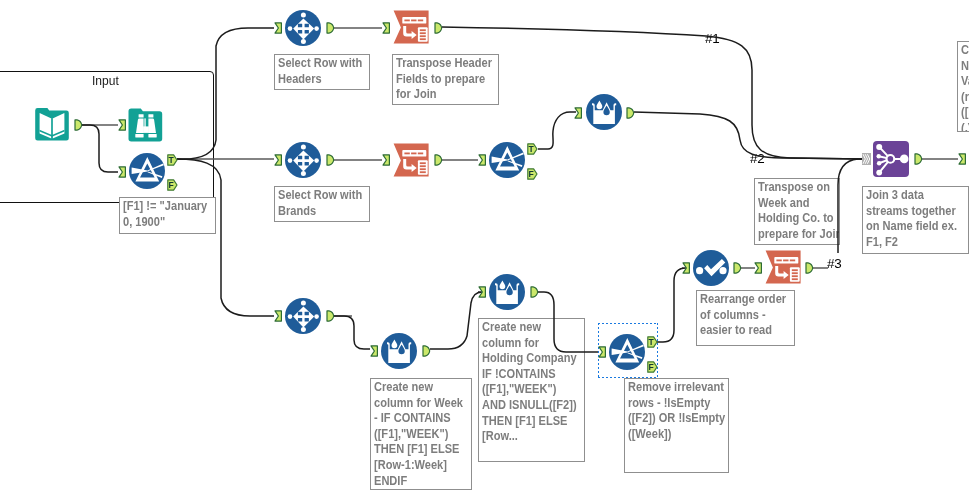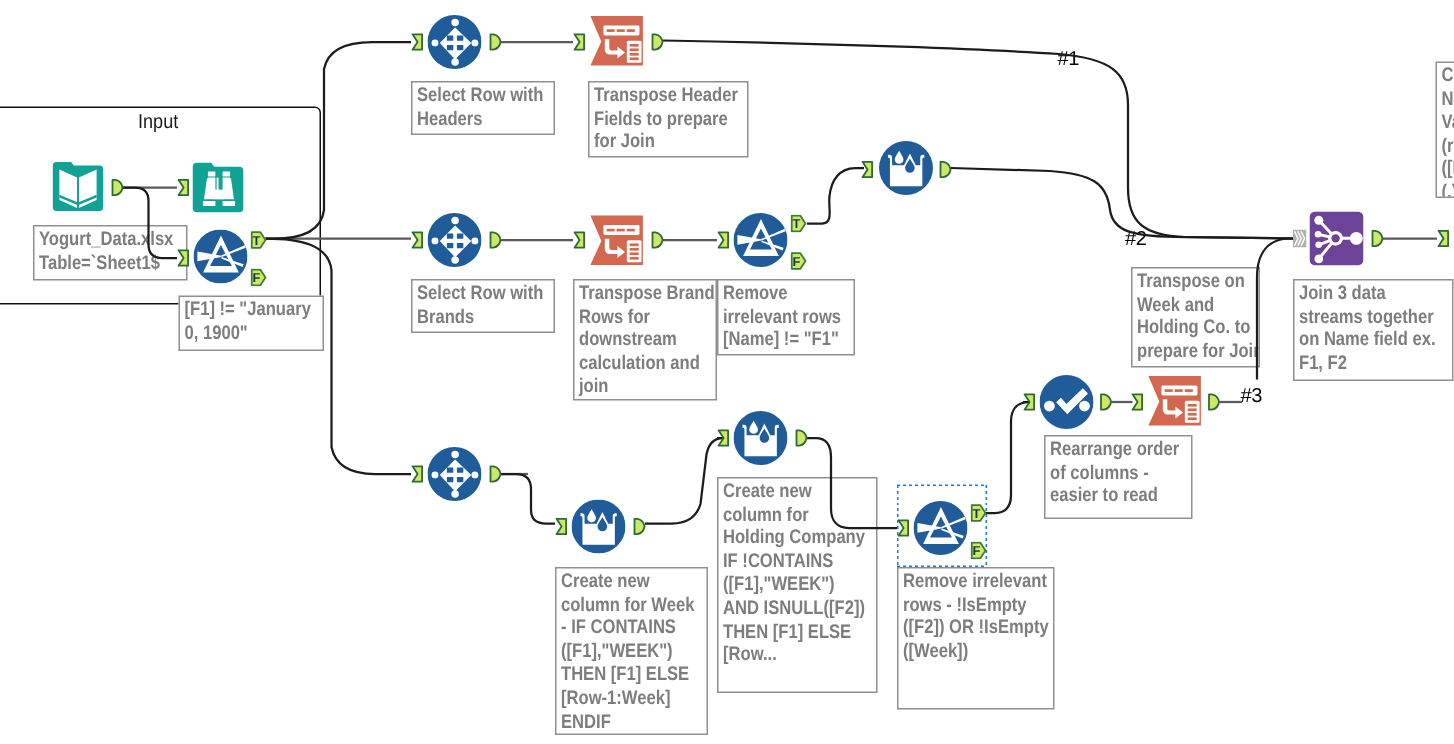--- a/index.html
+++ b/index.html
@@ -175,55 +175,45 @@
 <path d="M21.9 17.9 L28.2 17.9"></path>
 </g>
 <circle cx="6.2" cy="5.9" r="3.0" fill="#fff"></circle>
 <circle cx="5.7" cy="15.2" r="2.2" fill="#fff"></circle>
 <circle cx="6.1" cy="22.2" r="2.2" fill="#fff"></circle>
 <circle cx="6.2" cy="31.6" r="2.9" fill="#fff"></circle>
 <circle cx="31.2" cy="17.9" r="4.3" fill="#fff"></circle>
 <circle cx="17.4" cy="17.9" r="4.9" fill="#fff"></circle>
 <circle cx="17.4" cy="17.9" r="2.8" fill="#6b4397"></circle>
 </svg></div>
-<div class="note" style="left:22px;top:150px;width:103px;height:37px;"><span>Yogurt_Data.xlsx
-Table=`Sheet1$</span></div>
 <div class="note" style="left:119px;top:197px;width:97px;height:37px;"><span>[F1] != "January
 0, 1900"</span></div>
 <div class="note" style="left:274px;top:54px;width:96px;height:36px;"><span>Select Row with
 Headers</span></div>
 <div class="note" style="left:392px;top:54px;width:107px;height:51px;"><span>Transpose Header
 Fields to prepare
 for Join</span></div>
 <div class="note" style="left:274px;top:186px;width:96px;height:36px;"><span>Select Row with
 Brands</span></div>
-<div class="note" style="left:382px;top:186px;width:96px;height:81px;"><span>Transpose Brand
-Rows for
-downstream
-calculation and
-join</span></div>
-<div class="note" style="left:478px;top:186px;width:92px;height:51px;"><span>Remove
-irrelevant rows
-[Name] != "F1"</span></div>
 <div class="note" style="left:370px;top:378px;width:102px;height:112px;"><span>Create new
 column for Week
 - IF CONTAINS
 ([F1],"WEEK")
 THEN [F1] ELSE
 [Row-1:Week]
 ENDIF</span></div>
 <div class="note" style="left:478px;top:318px;width:107px;height:144px;"><span>Create new
 column for
 Holding Company
 IF !CONTAINS
 ([F1],"WEEK")
 AND ISNULL([F2])
 THEN [F1] ELSE
 [Row...</span></div>
-<div class="note" style="left:598px;top:378px;width:105px;height:95px;"><span>Remove irrelevant
+<div class="note" style="left:624px;top:378px;width:105px;height:95px;"><span>Remove irrelevant
 rows - !IsEmpty
 ([F2]) OR !IsEmpty
 ([Week])</span></div>
 <div class="note" style="left:696px;top:290px;width:99px;height:56px;"><span>Rearrange order
 of columns -
 easier to read</span></div>
 <div class="note" style="left:754px;top:178px;width:86px;height:67px;"><span>Transpose on
 Week and
 Holding Co. to
 prepare for Join</span></div>

